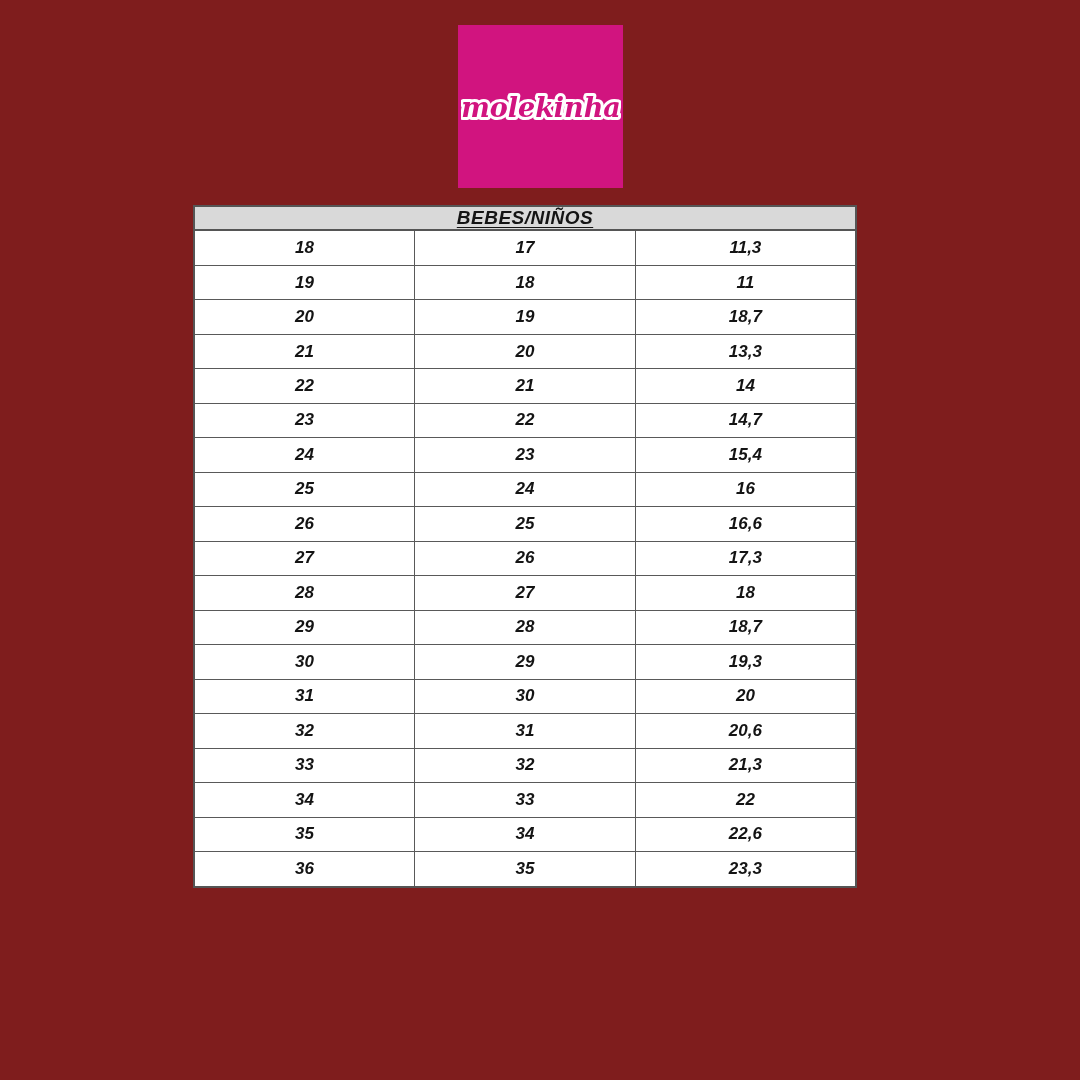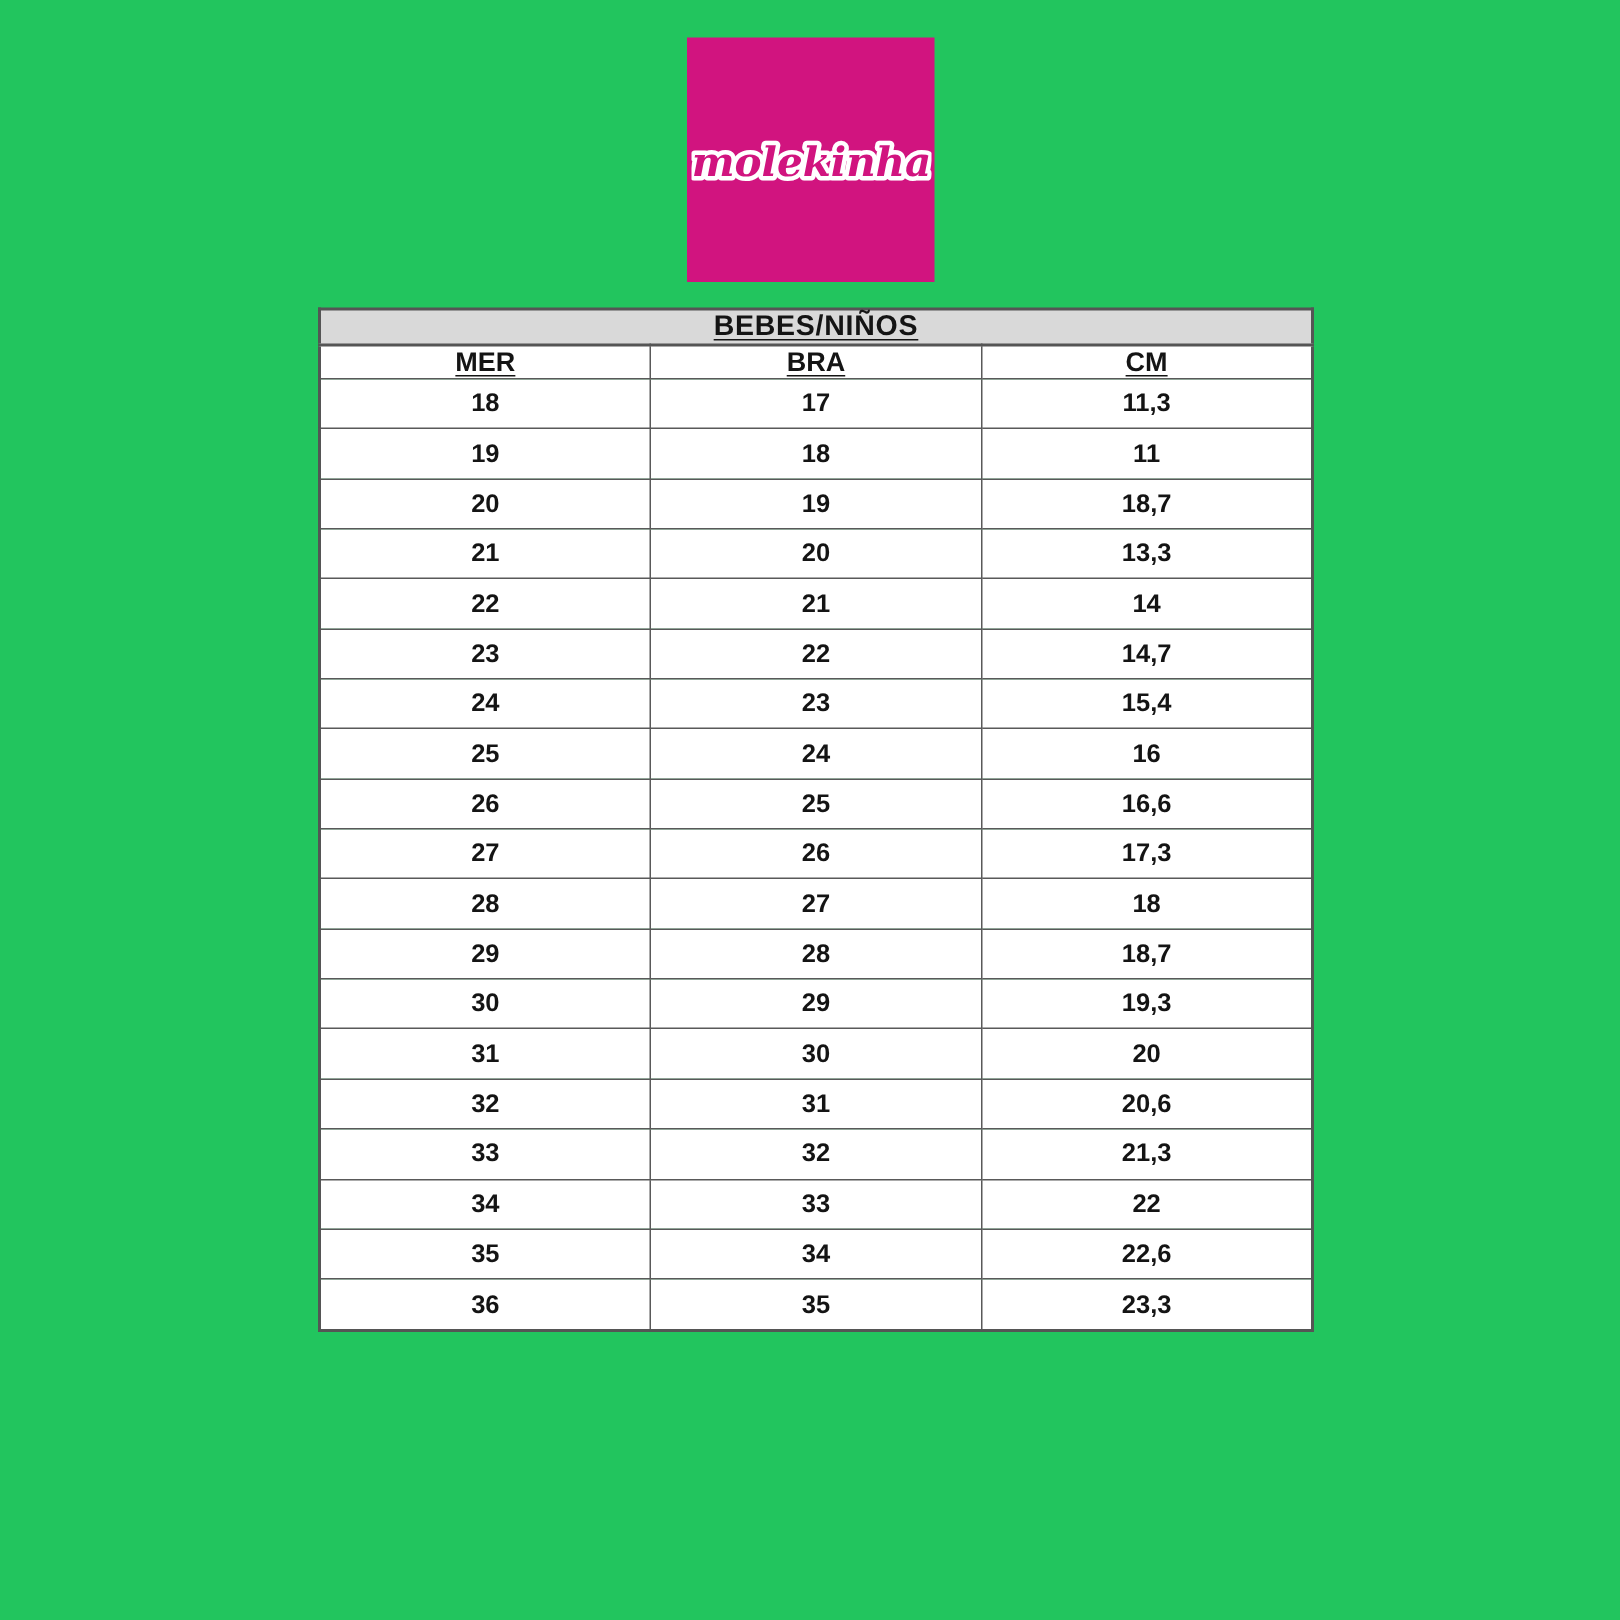--- a/index.html
+++ b/index.html
@@ -8,21 +8,21 @@
     width: 1080px;
     height: 1080px;
     background: #ffffff;
     font-family: "Liberation Sans", sans-serif;
   }
 
   .page {
     position: relative;
     width: 1080px;
     height: 1080px;
-    background: #22c55e;
+    background: #7f1d1d;
     overflow: hidden;
     padding-left: 34px;
   }
 
   
   .logo-box {
     position: absolute;
     left: 458px;
     top: 25px;
     width: 165px;
@@ -31,27 +31,28 @@
     display: flex;
     align-items: center;
     justify-content: center;
   }
 
   .logo-box svg { display: block; }
 
   
   .size-table {
     position: absolute;
-    left: 212px;
+    left: 193px;
     top: 205px;
     width: 664px;
     height: 683px;
     border-collapse: collapse;
     table-layout: fixed;
     border: 2px solid #555555;
+    font-style: italic;
   }
 
   .size-table th,
   .size-table td {
     border: 1px solid #595959;
     text-align: center;
     vertical-align: middle;
     font-weight: bold;
     color: #141414;
   }
@@ -85,25 +86,20 @@
   <div class="logo-box">
     <svg width="160" height="60" viewBox="0 0 160 60">
       <text x="80" y="40" text-anchor="middle" font-family="DejaVu Serif, serif" font-style="italic" font-weight="bold" font-size="27" fill="#d1147f" stroke="#ffffff" stroke-width="6" stroke-linejoin="round" paint-order="stroke">molekinha</text>
     </svg>
   </div>
 
   <table class="size-table">
     <thead>
       <tr>
         <th class="title-cell" colspan="3">BEBES/NIÑOS</th>
-      </tr>
-      <tr>
-        <th class="col-header">MER</th>
-        <th class="col-header">BRA</th>
-        <th class="col-header">CM</th>
       </tr>
     </thead>
     <tbody>
         <tr>
           <td>18</td>
           <td>17</td>
           <td>11,3</td>
         </tr>
         <tr>
           <td>19</td>

